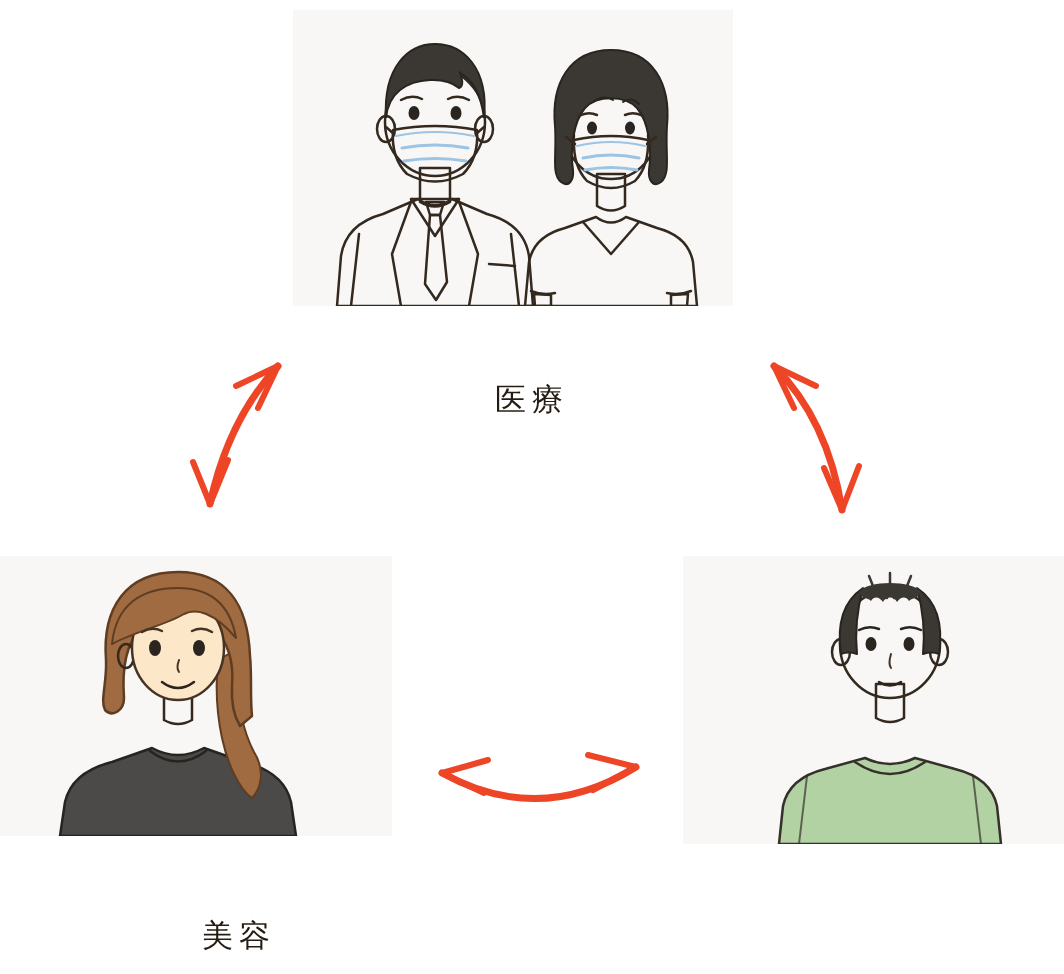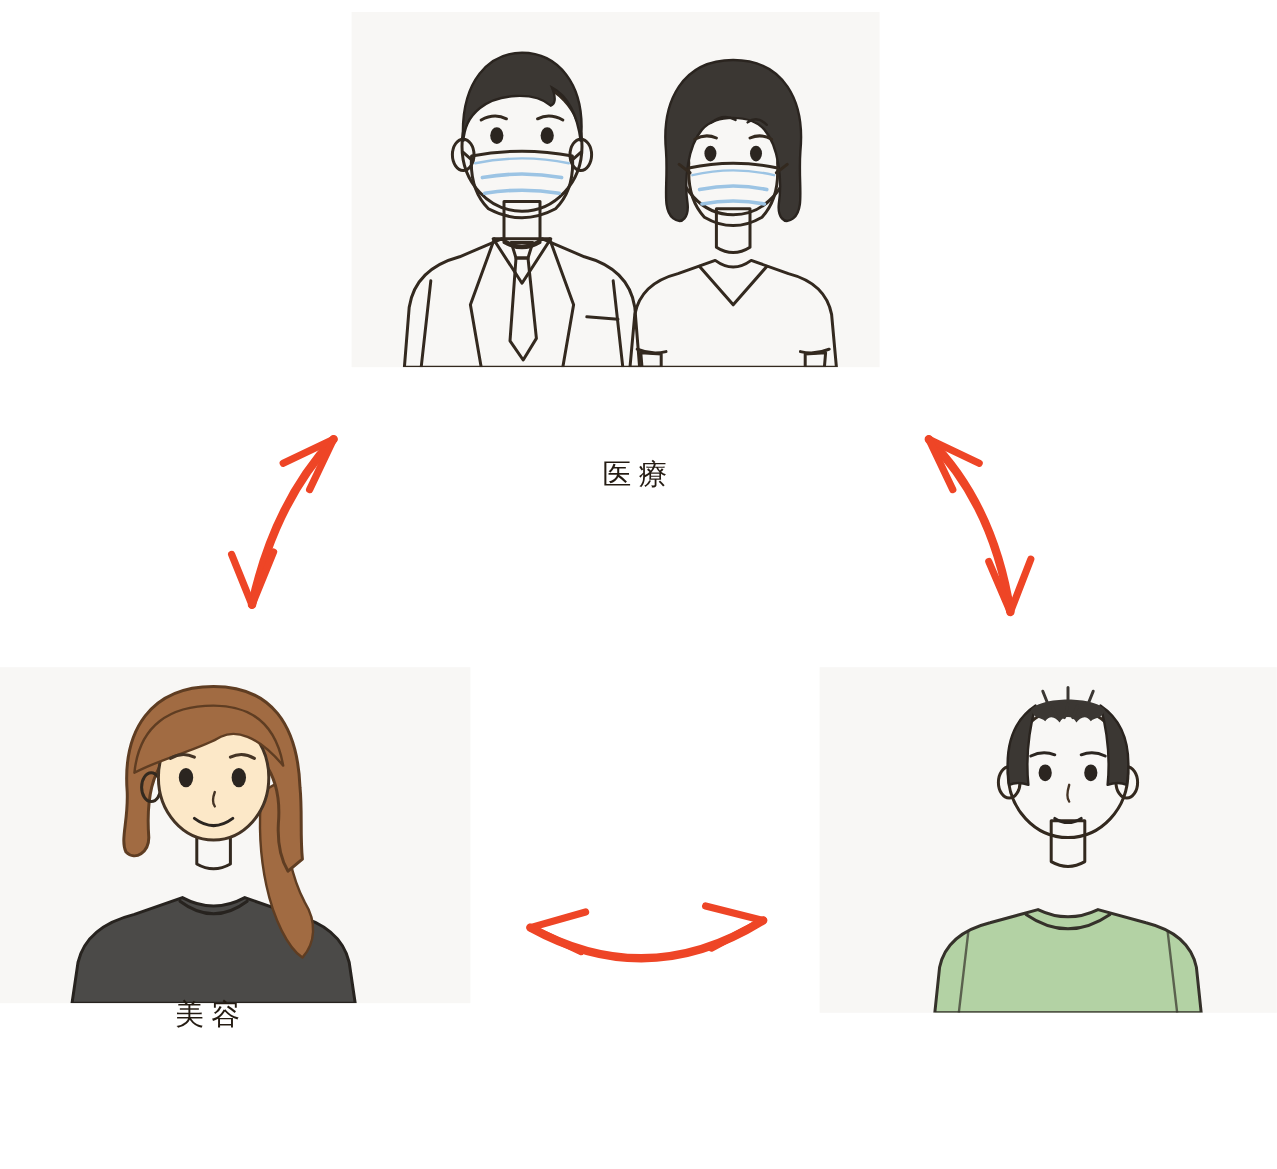--- a/index.html
+++ b/index.html
@@ -8,25 +8,25 @@
     font-family:"Liberation Sans", sans-serif;overflow:hidden;
   }
   .panel{
     position:absolute;background:#f8f7f5;overflow:hidden;
   }
   .panel svg{display:block;width:100%;height:100%;}
   #panel-medical{left:293px;top:10px;width:440px;height:296px;}
   #panel-beauty{left:0px;top:556px;width:392px;height:280px;}
   #panel-patient{left:683px;top:556px;width:381px;height:288px;}
   .node-label{
-    position:absolute;color:#241b12;font-size:24px;letter-spacing:6px;
+    position:absolute;color:#241b12;font-size:31px;letter-spacing:6px;
     text-align:center;line-height:1.1;font-weight:500;
   }
   #label-medical{left:432px;top:383px;width:200px;}
-  #label-beauty{left:76px;top:833px;width:200px;}
+  #label-beauty{left:76px;top:919px;width:200px;text-align:right;}
   .arrow{position:absolute;}
   .arrow svg{display:block;width:100%;height:100%;}
   #arrow-left{left:180px;top:350px;width:120px;height:170px;}
   #arrow-right{left:762px;top:350px;width:120px;height:170px;}
   #arrow-bottom{left:430px;top:745px;width:220px;height:80px;}
   .stroke{fill:none;stroke:#33291f;stroke-width:2.5;stroke-linecap:round;stroke-linejoin:round;}
 </style>
 </head>
 <body>
 

